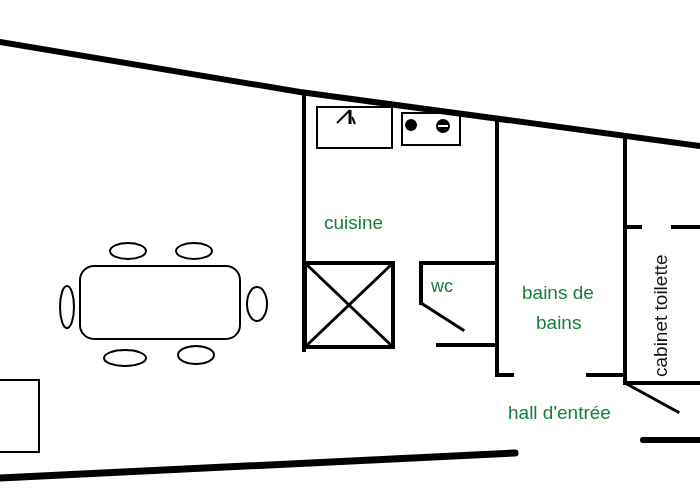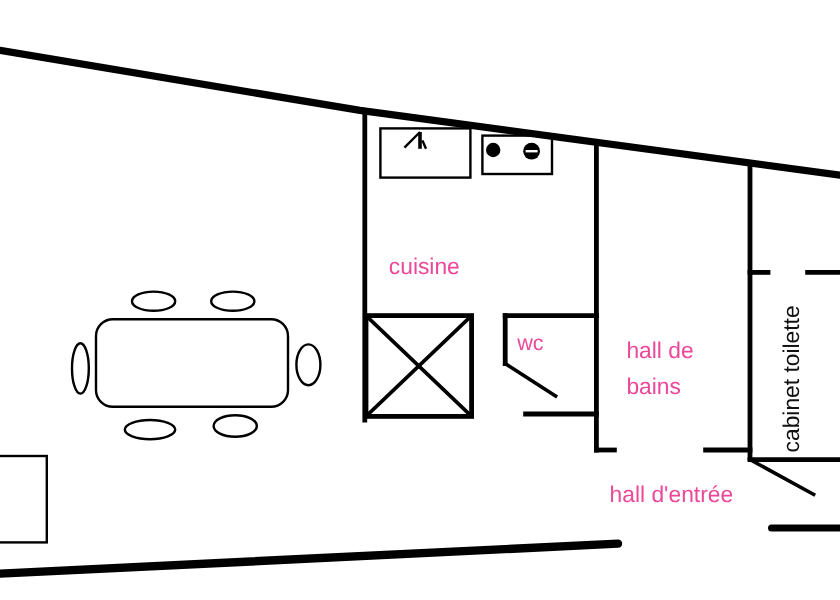--- a/index.html
+++ b/index.html
@@ -1,18 +1,18 @@
 <!DOCTYPE html>
 <html><head>
   <meta charset="utf-8">
   <style>
     html, body { margin: 0; padding: 0; background: #ffffff; }
     body { width: 700px; height: 500px; overflow: hidden; position: relative; font-family: "Liberation Sans", sans-serif; }
     #plan { position: absolute; left: 0; top: 0; }
-    .lbl { position: absolute; color: #ec4899; font-size: 19px; line-height: 1.2; white-space: nowrap; }
+    .lbl { position: absolute; color: #15803d; font-size: 19px; line-height: 1.2; white-space: nowrap; }
     .lbl-vert { position: absolute; color: #111; font-size: 19px; white-space: nowrap; transform-origin: left top; transform: rotate(-90deg); }
   </style>
 </head>
 <body>
 
 <svg id="plan" width="700" height="500" viewBox="0 0 700 500" xmlns="http://www.w3.org/2000/svg">
 
   <g stroke="#000" stroke-linecap="round" fill="none">
     <path d="M0 42 L300 92 L700 146" stroke-width="6"></path>
     <path d="M0 478 L515 453" stroke-width="7"></path>
@@ -69,16 +69,16 @@
     <ellipse cx="196" cy="355" rx="18" ry="9"></ellipse>
     <ellipse cx="67" cy="307" rx="7" ry="21"></ellipse>
     <ellipse cx="257" cy="304" rx="10" ry="17"></ellipse>
   </g>
 
   <rect x="-2" y="380" width="41" height="72" stroke="#000" stroke-width="2" fill="none"></rect>
 </svg>
 
 <div class="lbl" style="left:324px; top:212px;">cuisine</div>
 <div class="lbl" style="left:431px; top:276px; font-size:18px;">wc</div>
-<div class="lbl" style="left:522px; top:282px;">hall de</div>
-<div class="lbl" style="left:522px; top:312px;">bains</div>
+<div class="lbl" style="left:522px; top:282px;">bains de</div>
+<div class="lbl" style="left:536px; top:312px;">bains</div>
 <div class="lbl-vert" style="left:650px; top:377px;">cabinet toilette</div>
 <div class="lbl" style="left:508px; top:402px;">hall d'entrée</div>
 
 </body></html>

